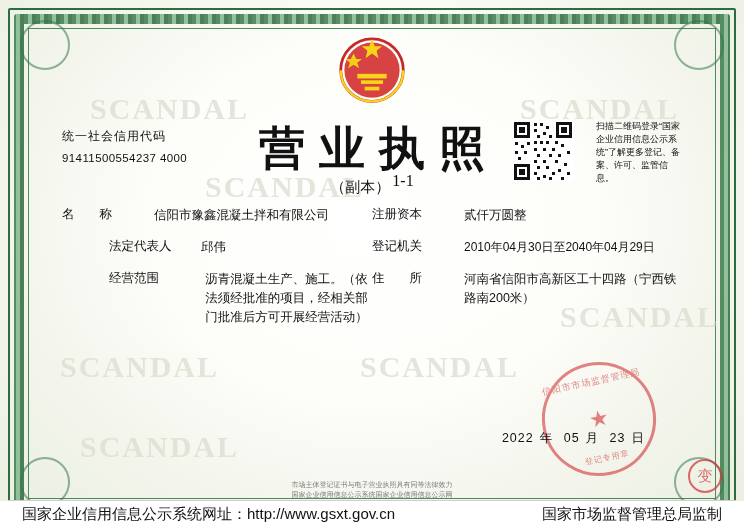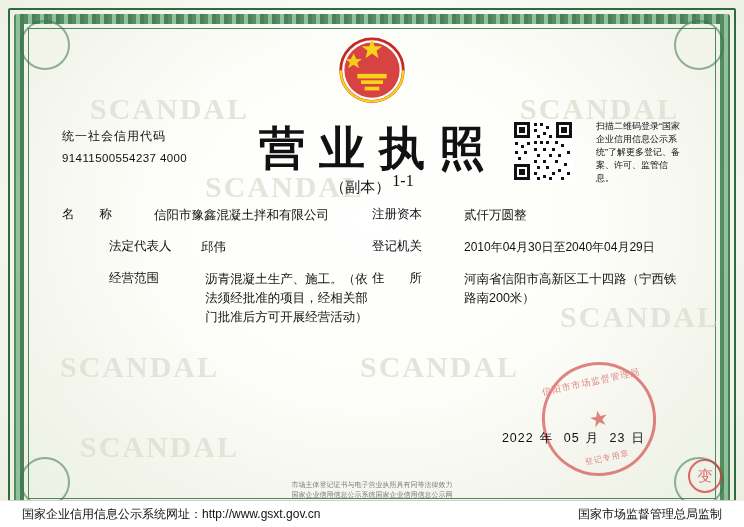--- a/index.html
+++ b/index.html
@@ -141,21 +141,21 @@
     position:absolute;right:22px;bottom:34px;width:30px;height:30px;
     border:2px solid #d23b3b;border-radius:50%;color:#d23b3b;
     font-size:15px;display:flex;align-items:center;justify-content:center;
     opacity:.75;
   }
 
   
   .footer{
     position:absolute;left:0;right:0;bottom:0;height:26px;
     background:#ffffff;display:flex;align-items:center;
-    font-size:12px;color:#111;
+    font-size:15px;color:#111;
   }
   .footer .fl{position:absolute;left:22px;}
   .footer .fr{position:absolute;right:22px;}
   .footer-sep{
     position:absolute;left:8px;right:8px;bottom:26px;height:1px;background:#cfcfcf;
   }
   .micro{
     position:absolute;left:0;right:0;bottom:28px;text-align:center;
     font-size:7px;color:#7a7a7a;line-height:1.35;
   }

